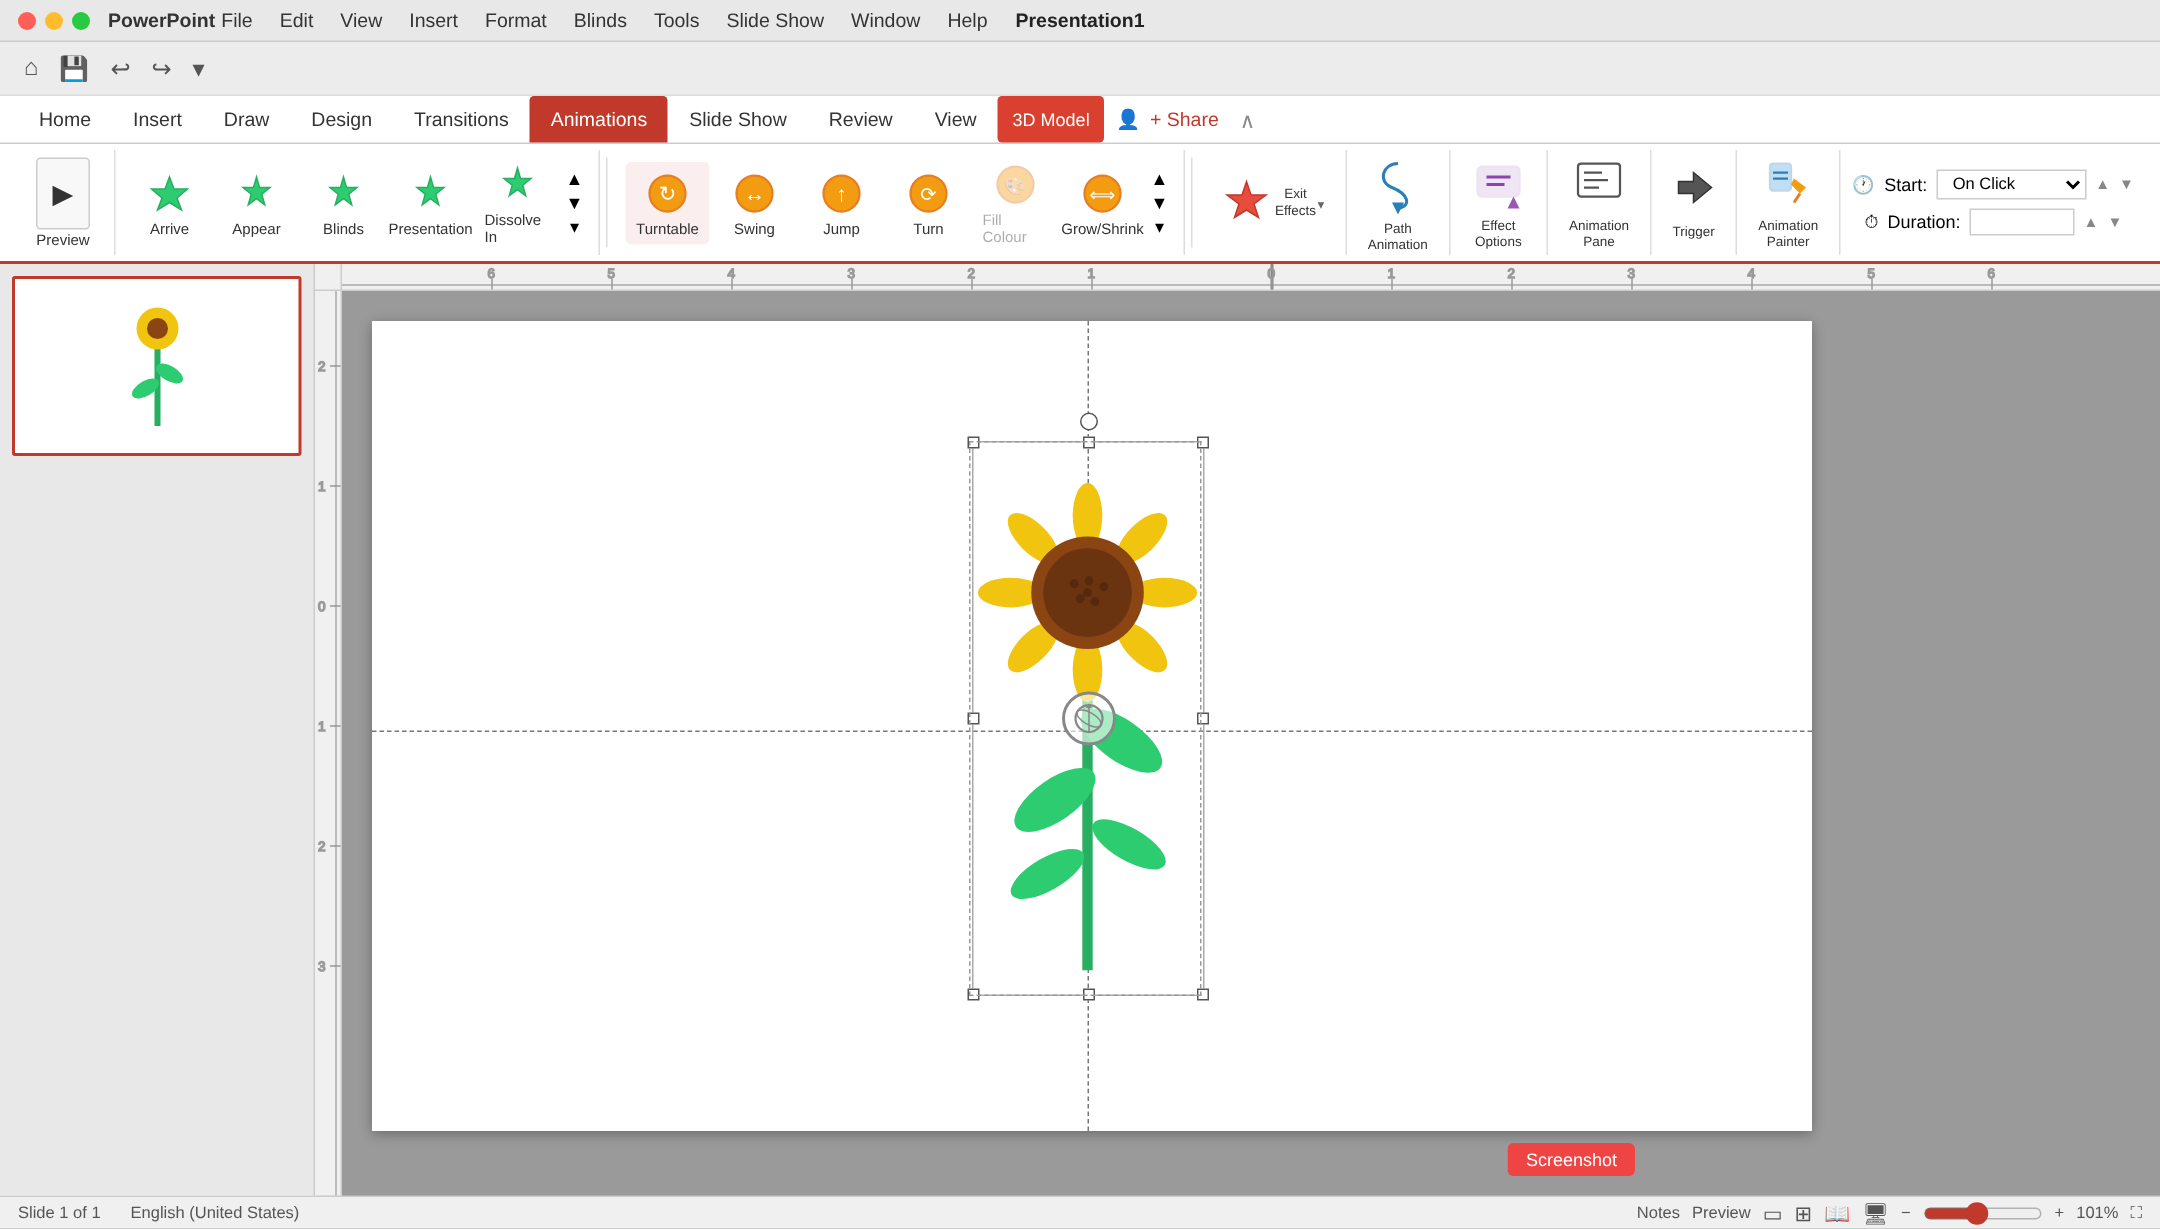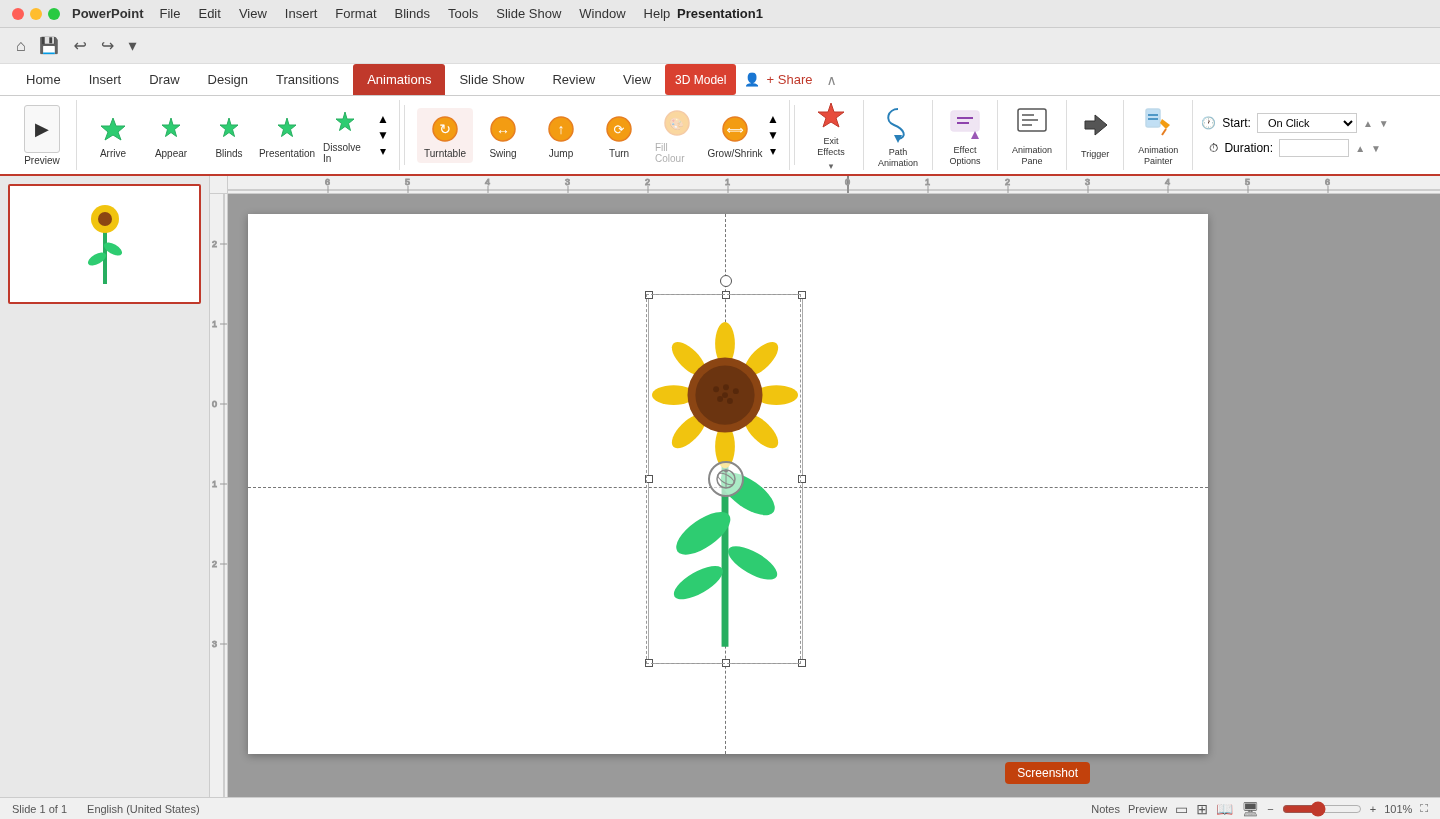--- a/index.html
+++ b/index.html
@@ -14,21 +14,21 @@
       padding: 0 12px;
       border-bottom: 1px solid #ccc;
       position: relative;
     }
     .traffic-lights { display: flex; gap: 6px; margin-right: 12px; }
     .tl { width: 12px; height: 12px; border-radius: 50%; }
     .tl-red { background: #ff5f57; }
     .tl-yellow { background: #ffbd2e; }
     .tl-green { background: #28ca41; }
     .title-bar-app { font-size: 13px; font-weight: 600; color: #333; }
-    .title-bar-menu { display: flex; gap: 18px; margin-left: 16px; font-size: 13px; color: #333; }
+    .title-bar-menu { display: flex; gap: 18px; margin-left: 4px; font-size: 13px; color: #333; }
     .title-bar-menu span { cursor: default; }
     .title-bar-center { position: absolute; left: 50%; transform: translateX(-50%); font-size: 13px; font-weight: 600; color: #222; }
     .title-bar-right { margin-left: auto; display: flex; align-items: center; gap: 12px; font-size: 12px; color: #555; }
     .search-bar-title { background: #fff; border: 1px solid #ccc; border-radius: 6px; padding: 2px 8px; font-size: 12px; width: 180px; }
 
     
     .quick-toolbar {
       height: 36px;
       display: flex;
       align-items: center;
@@ -290,21 +290,21 @@
       gap: 20px;
     }
     .status-right { margin-left: auto; display: flex; align-items: center; gap: 8px; }
     .zoom-slider { width: 80px; accent-color: #c0392b; }
 
     
     .screenshot-tooltip {
       position: fixed;
       bottom: 35px;
       right: 350px;
-      background: #c2410c;
+      background: #ef4444;
       color: #fff;
       padding: 4px 12px;
       border-radius: 4px;
       font-size: 12px;
     }
 
     .ribbon-divider { width: 1px; background: #ddd; height: 60px; margin: 0 4px; }
 
     .anim-item-selected { background: rgba(192,57,43,0.08); border-radius: 4px; }
   </style>
@@ -518,21 +518,21 @@
         <span>▼</span>
         <span>▾</span>
       </div>
     </div>
   </div>
 
   <div class="ribbon-divider"></div>
 
   <div class="ribbon-group">
     <div class="ribbon-ctrl-btn" style="padding:4px 6px;">
-      <div style="display:flex; flex-direction:column; align-items:center; gap:1px;">
+      <div style="display:flex; flex-direction:row; align-items:center; gap:1px;">
         <svg width="36" height="36" viewBox="0 0 36 36">
           <polygon points="18,4 21,13 31,13 23,19 26,28 18,23 10,28 13,19 5,13 15,13" fill="#e74c3c" stroke="#c0392b" stroke-width="1"></polygon>
         </svg>
         <span style="font-size:9px; text-align:center; line-height:1.2;">Exit<br>Effects</span>
         <span style="font-size:9px; color:#666; margin-top:2px;">▾</span>
       </div>
     </div>
   </div>
 
   <div class="ribbon-group">

